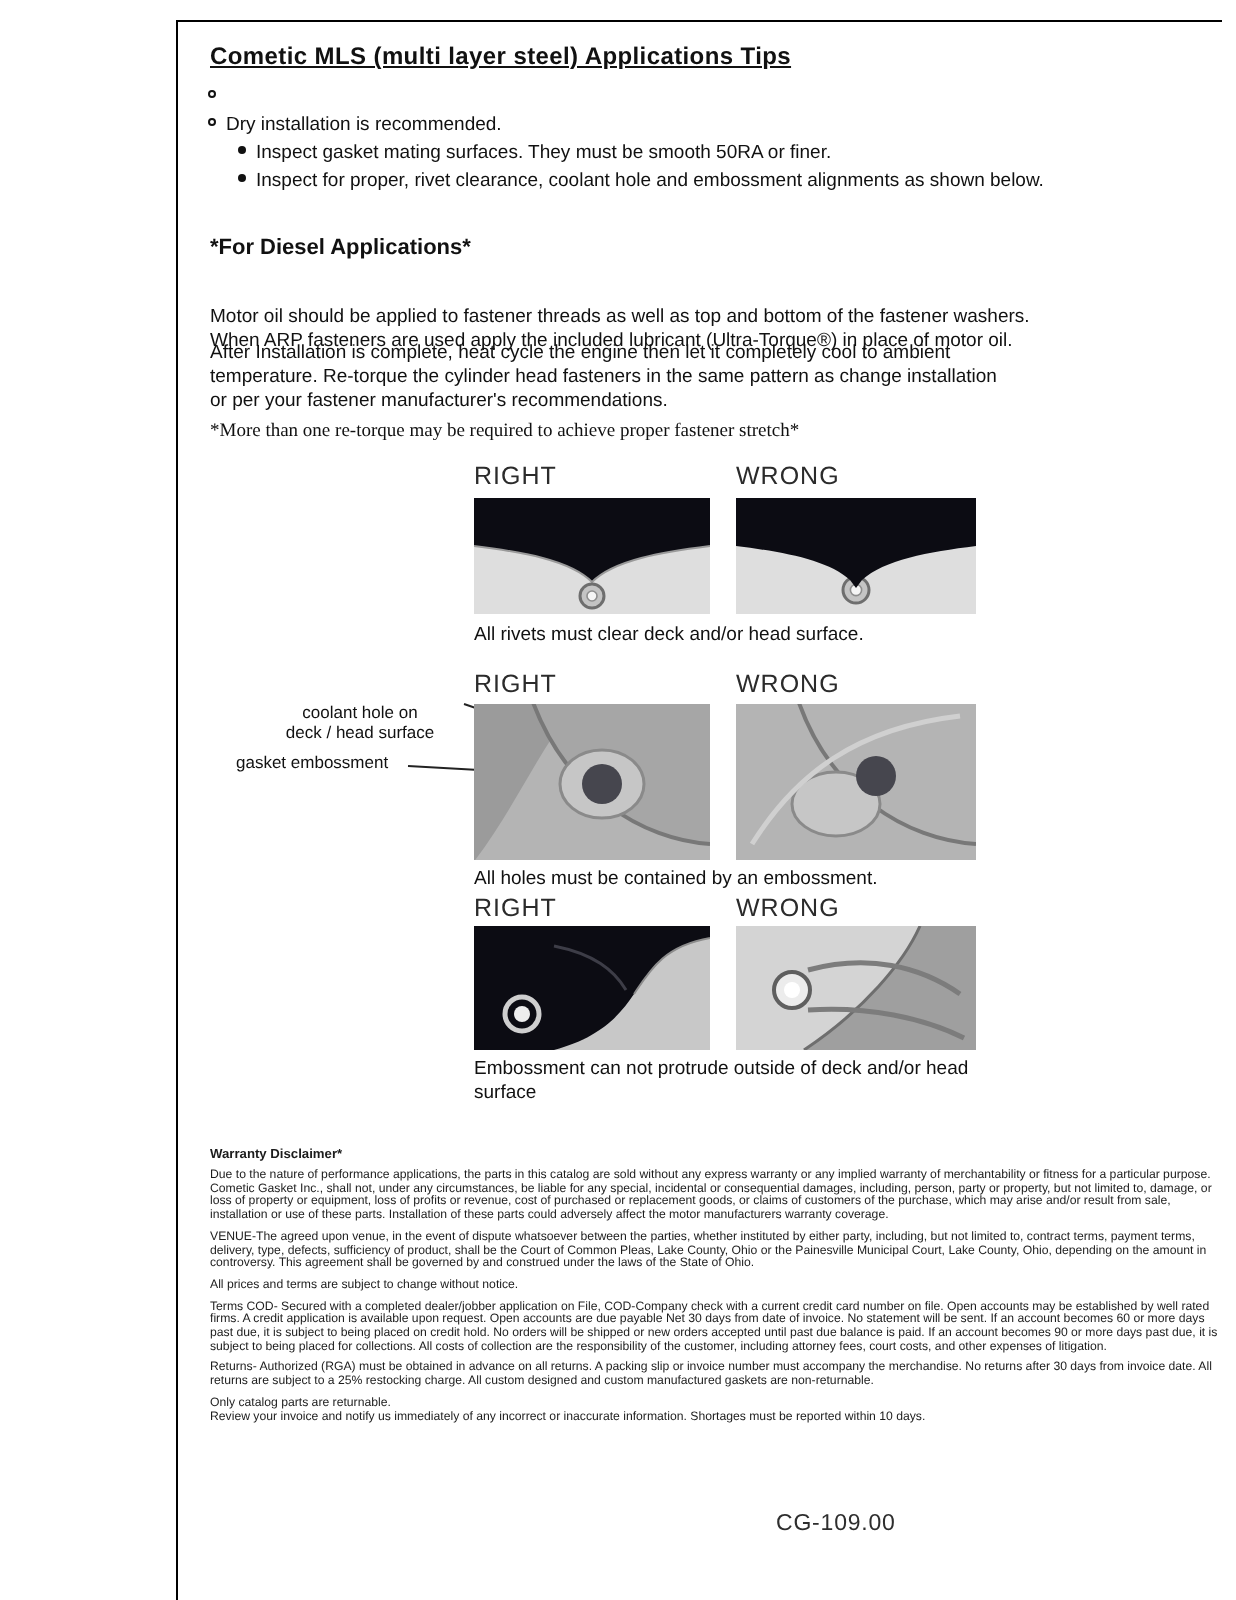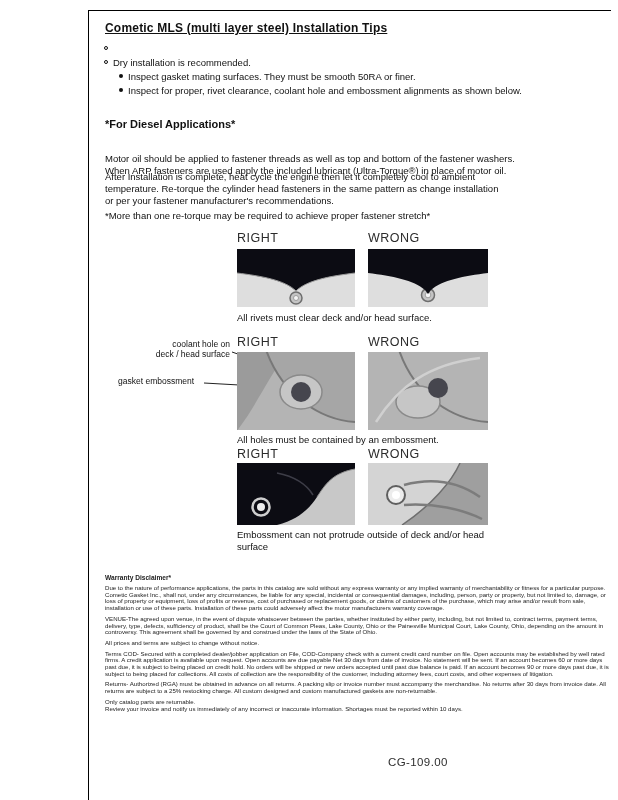--- a/index.html
+++ b/index.html
@@ -23,38 +23,38 @@
   .bullets { position:absolute; left:104px; top:43px; width:430px; }
   .bline { font-size:9.5px; line-height:11px; margin-bottom:3px; white-space:nowrap; }
   .bline.sub { margin-left:15px; }
   .mk { display:inline-block; width:4px; height:4px; border-radius:50%; margin-right:5px; vertical-align:2px; }
   .mk.open { border:1px solid #111; }
   .mk.fill { background:#111; }
   .diesel-head { position:absolute; left:105px; top:118px; font-size:11px; font-weight:bold; }
   .para { position:absolute; left:105px; font-size:9.5px; line-height:12px; }
   .para.pp1 { top:153px; width:424px; }
   .para.pp2 { top:171px; width:402px; }
-  .para.note { top:210px; width:450px; }
+  .para.note { top:210px; width:450px;font-family:Liberation Serif, serif; }
   .dlabel { position:absolute; font-size:12.5px; color:#2b2b2b; letter-spacing:0.5px; }
   .dimg { position:absolute; display:block; }
   .dcaption { position:absolute; font-size:9.5px; line-height:11.5px; color:#111; }
   .ann { position:absolute; font-size:8.5px; line-height:9.5px; color:#111; }
   .ann.right { text-align:right; }
   .leader { position:absolute; left:118px; top:340px; width:200px; height:60px; pointer-events:none; }
   .warranty { position:absolute; left:105px; top:574px; width:506px; color:#1c1c1c; }
   .warranty .w-head { font-size:6.6px; font-weight:bold; margin-bottom:4px; }
   .warranty p { font-size:6.1px; line-height:6.7px; margin-bottom:4px; }
   .footer-code { position:absolute; left:388px; top:756px; font-size:11.5px; color:#2e2e2e; letter-spacing:0.4px; }
 </style>
 </head>
 <body>
 
 <div class="frame"></div>
 
-<h1 class="title">Cometic MLS (multi layer steel) Installation Tips</h1>
+<h1 class="title">Cometic MLS (multi layer steel) Applications Tips</h1>
 
 <div class="bullets">
   <div class="bline"><span class="mk open"></span></div>
   <div class="bline"><span class="mk open"></span><span>Dry installation is recommended.</span></div>
   <div class="bline sub"><span class="mk fill"></span><span>Inspect gasket mating surfaces.  They must be smooth 50RA or finer.</span></div>
   <div class="bline sub"><span class="mk fill"></span><span>Inspect for proper, rivet clearance, coolant hole and embossment alignments as shown below.</span></div>
 </div>
 
 <h2 class="diesel-head">*For Diesel Applications*</h2>
 <p class="para pp1">Motor oil should be applied to fastener threads as well as top and bottom of the fastener washers. When ARP fasteners are used apply the included lubricant (Ultra-Torque®) in place of motor oil.</p>
@@ -75,21 +75,21 @@
   <rect width="120" height="58" fill="#dedede"></rect>
   <circle cx="60" cy="46" r="6.5" fill="#c4c4c4" stroke="#6e6e6e" stroke-width="1.5"></circle>
   <circle cx="60" cy="46" r="2.8" fill="#f5f5f5" stroke="#8e8e8e" stroke-width="0.8"></circle>
   <path d="M0,0 H120 V24 C96,27 74,31 63,41 L60,45 L57,41 C46,31 24,27 0,24 Z" fill="#0c0c13"></path>
 </svg>
 <div class="dcaption" style="left:237px; top:312px; width:260px;">All rivets must clear deck and/or head surface.</div>
 
 <div class="dlabel" style="left:237px; top:335px; width:118px;">RIGHT</div>
 <div class="dlabel" style="left:368px; top:335px; width:120px;">WRONG</div>
 
-<div class="ann right" style="left:130px; top:340px; width:100px;">
+<div class="ann right" style="left:130px; top:352px; width:100px;text-align:center;">
   <div>coolant hole on</div>
   <div>deck / head surface</div>
 </div>
 <div class="ann" style="left:118px; top:377px; width:90px;">gasket embossment</div>
 
 <svg class="leader" viewBox="0 0 200 60">
   <line x1="114" y1="12" x2="146" y2="23" stroke="#222" stroke-width="1"></line>
   <line x1="86" y1="43" x2="174" y2="48" stroke="#222" stroke-width="1"></line>
 </svg>
 

